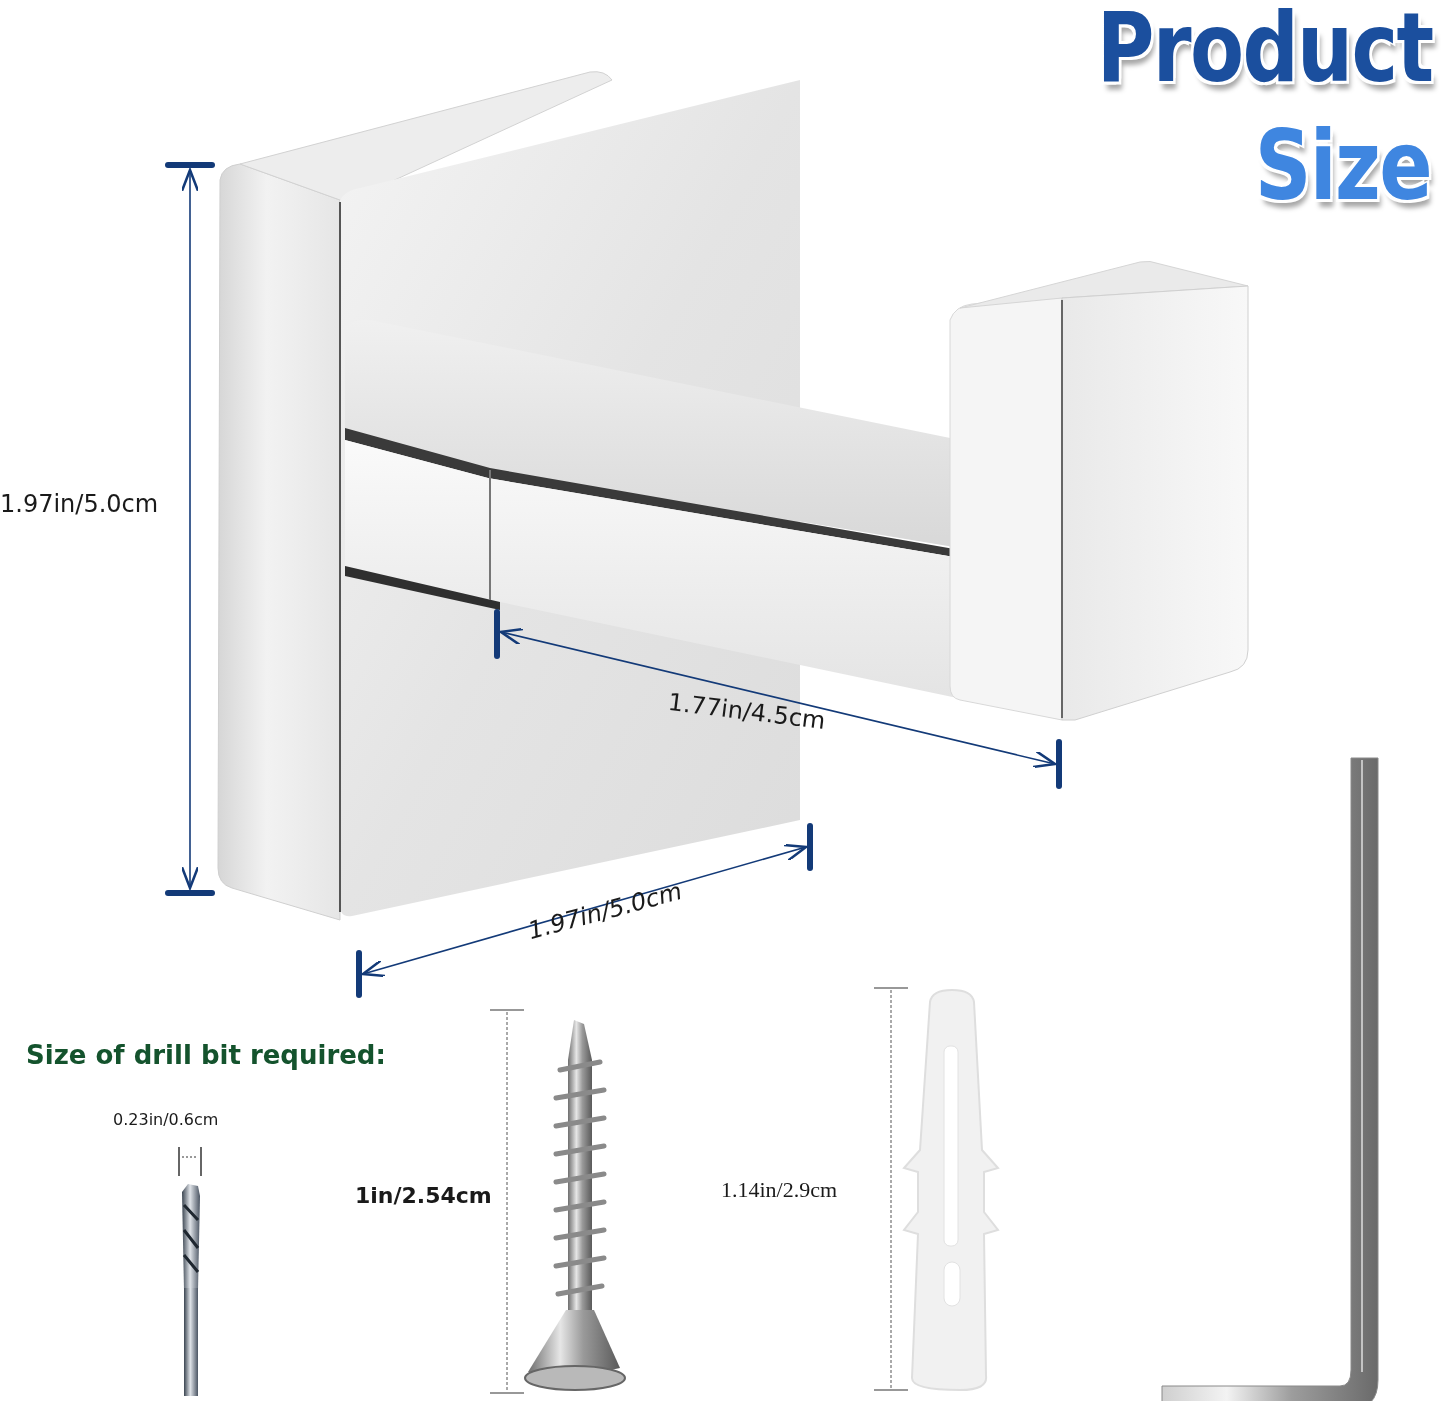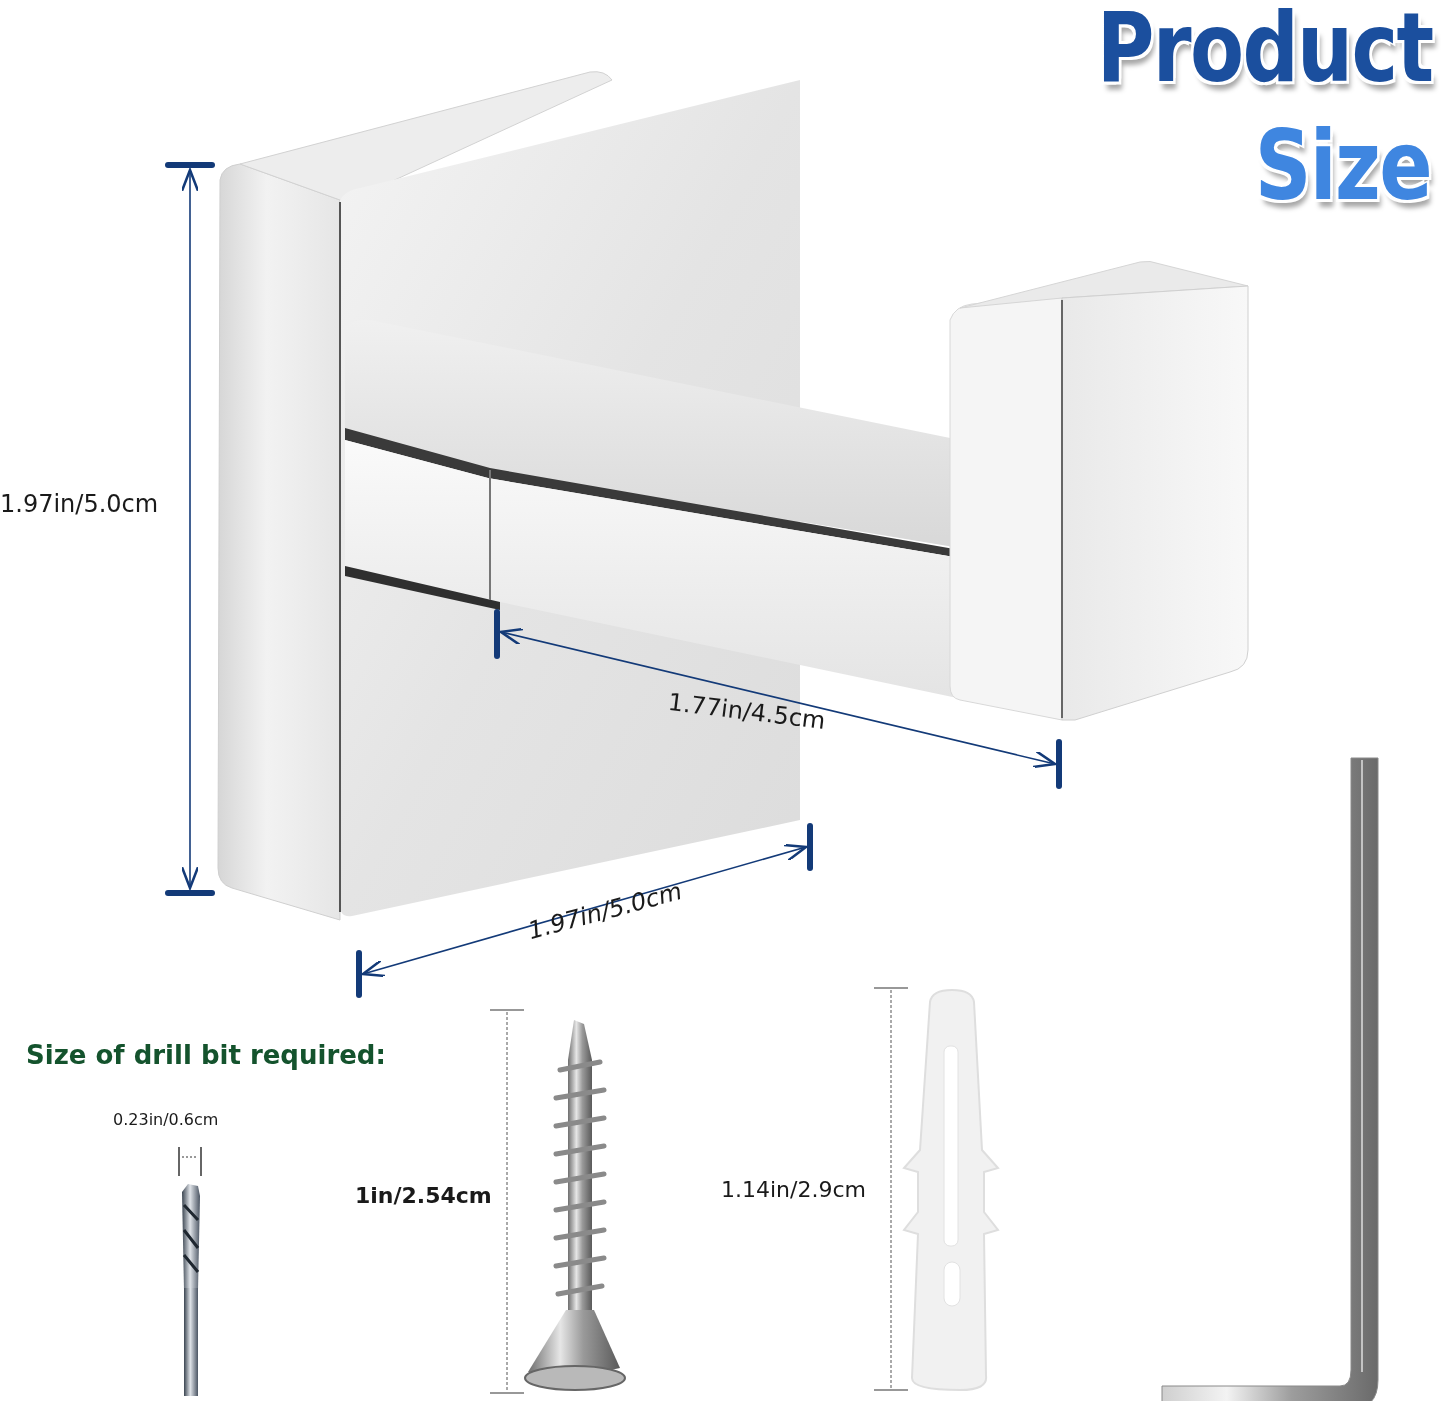--- a/index.html
+++ b/index.html
@@ -165,13 +165,13 @@
   </g>
 </svg>
 
 <div class="dim-label" style="left:0px; top:490px;">1.97in/5.0cm</div>
 <div class="dim-label" style="left:670px; top:688px; transform: rotate(7deg); transform-origin:left top;">1.77in/4.5cm</div>
 <div class="dim-label" style="left:525px; top:918px; font-style: italic; transform: rotate(-15deg); transform-origin:left top;">1.97in/5.0cm</div>
 
 <div class="drill-heading">Size of drill bit required:</div>
 <div class="dim-label" style="left:113px; top:1110px; font-size:16px;">0.23in/0.6cm</div>
 <div class="dim-label" style="left:355px; top:1183px; font-size:22px;font-weight:bold;">1in/2.54cm</div>
-<div class="dim-label" style="left:721px; top:1177px; font-size:22px;">1.14in/2.9cm</div>
+<div class="dim-label" style="left:721px; top:1177px; font-size:22px;font-family:Liberation Serif, serif;">1.14in/2.9cm</div>
 
 </body></html>

